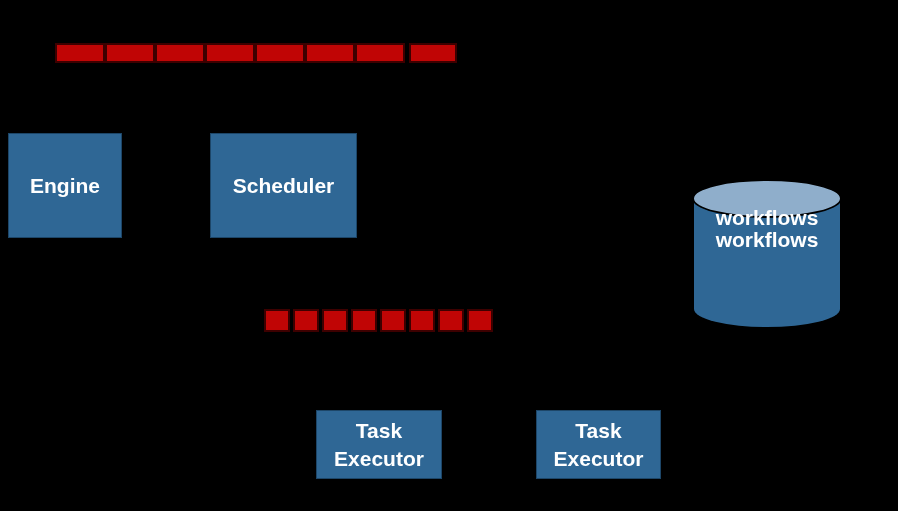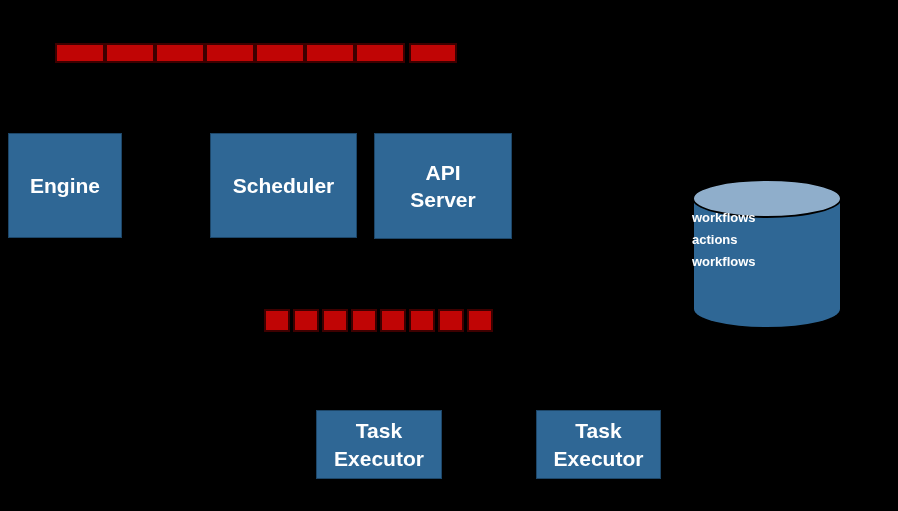--- a/index.html
+++ b/index.html
@@ -72,24 +72,24 @@
     left: 692px; top: 179px;
     width: 150px; height: 39px;
     background: var(--cylinder-top-fill);
     border: 2px solid var(--cylinder-outline);
     border-radius: 50%;
   }
   .cyl-text {
     position: absolute;
     left: 692px; top: 207px;
     width: 150px;
-    text-align: left;
+    text-align: center;
     color: var(--label-text);
     font-weight: bold;
-    font-size: 13px;
+    font-size: 21px;
     line-height: 22px;
   }
 </style>
 </head>
 <body>
 
 <div class="canvas">
 
   <div class="queue queue-top">
       <div class="queue-segment"></div>
@@ -103,30 +103,25 @@
     </div>
 
   <div class="box box-engine">
     <span>Engine</span>
   </div>
 
   <div class="box box-scheduler">
     <span>Scheduler</span>
   </div>
 
-  <div class="box box-api-server">
-    <span>API
-Server</span>
-  </div>
 
   <div class="cyl-body"></div>
   <div class="cyl-cap"></div>
   <div class="cyl-text">
     <div>workflows</div>
-    <div>actions</div>
     <div>workflows</div>
   </div>
 
   <div class="queue queue-bottom">
       <div class="queue-segment"></div>
       <div class="queue-segment"></div>
       <div class="queue-segment"></div>
       <div class="queue-segment"></div>
       <div class="queue-segment"></div>
       <div class="queue-segment"></div>

